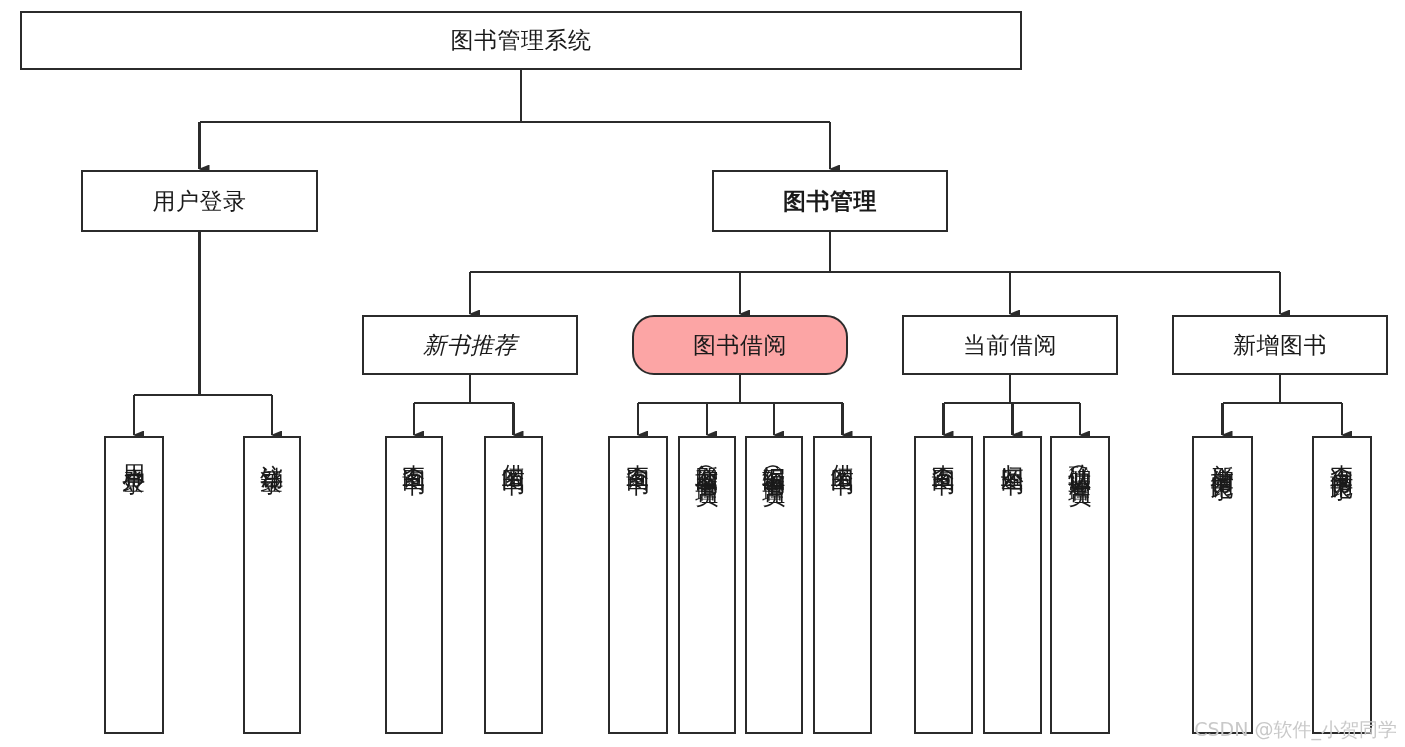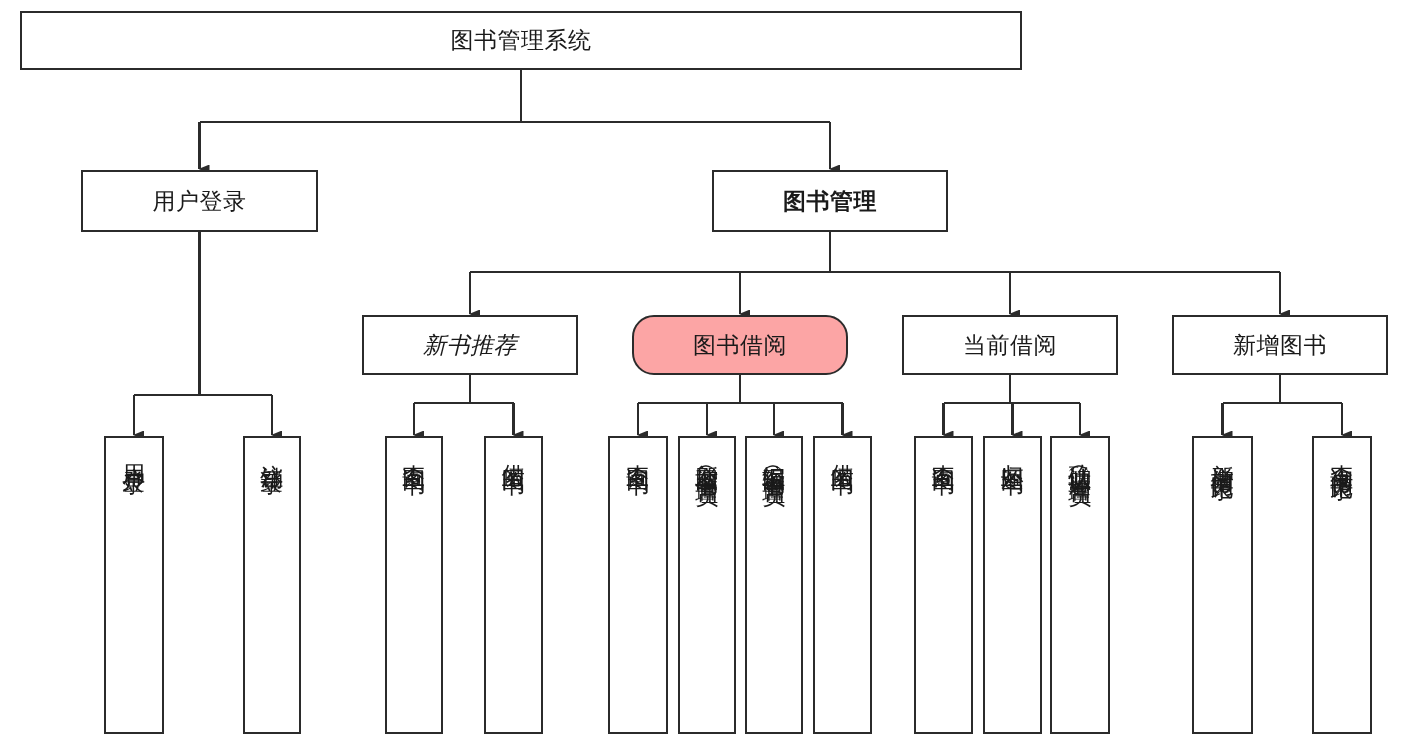--- a/index.html
+++ b/index.html
@@ -179,14 +179,15 @@
         <span class="node-label-v" style="color: rgb(26, 26, 26);">确认归还（管理员）</span>
       </div>
       <div class="node-box vertical" style="left: 1192px; top: 436px; width: 61px; height: 298px; border-color: rgb(43, 43, 43); background: rgb(255, 255, 255);">
         <span class="node-label-v" style="color: rgb(26, 26, 26);">新增借阅记录</span>
       </div>
       <div class="node-box vertical" style="left: 1312px; top: 436px; width: 60px; height: 298px; border-color: rgb(43, 43, 43); background: rgb(255, 255, 255);">
         <span class="node-label-v" style="color: rgb(26, 26, 26);">查询借阅记录</span>
       </div>
     </div>
 
+  <div id="watermark">CSDN @软件_小贺同学</div>
 
 </div>
 
 </body></html>

